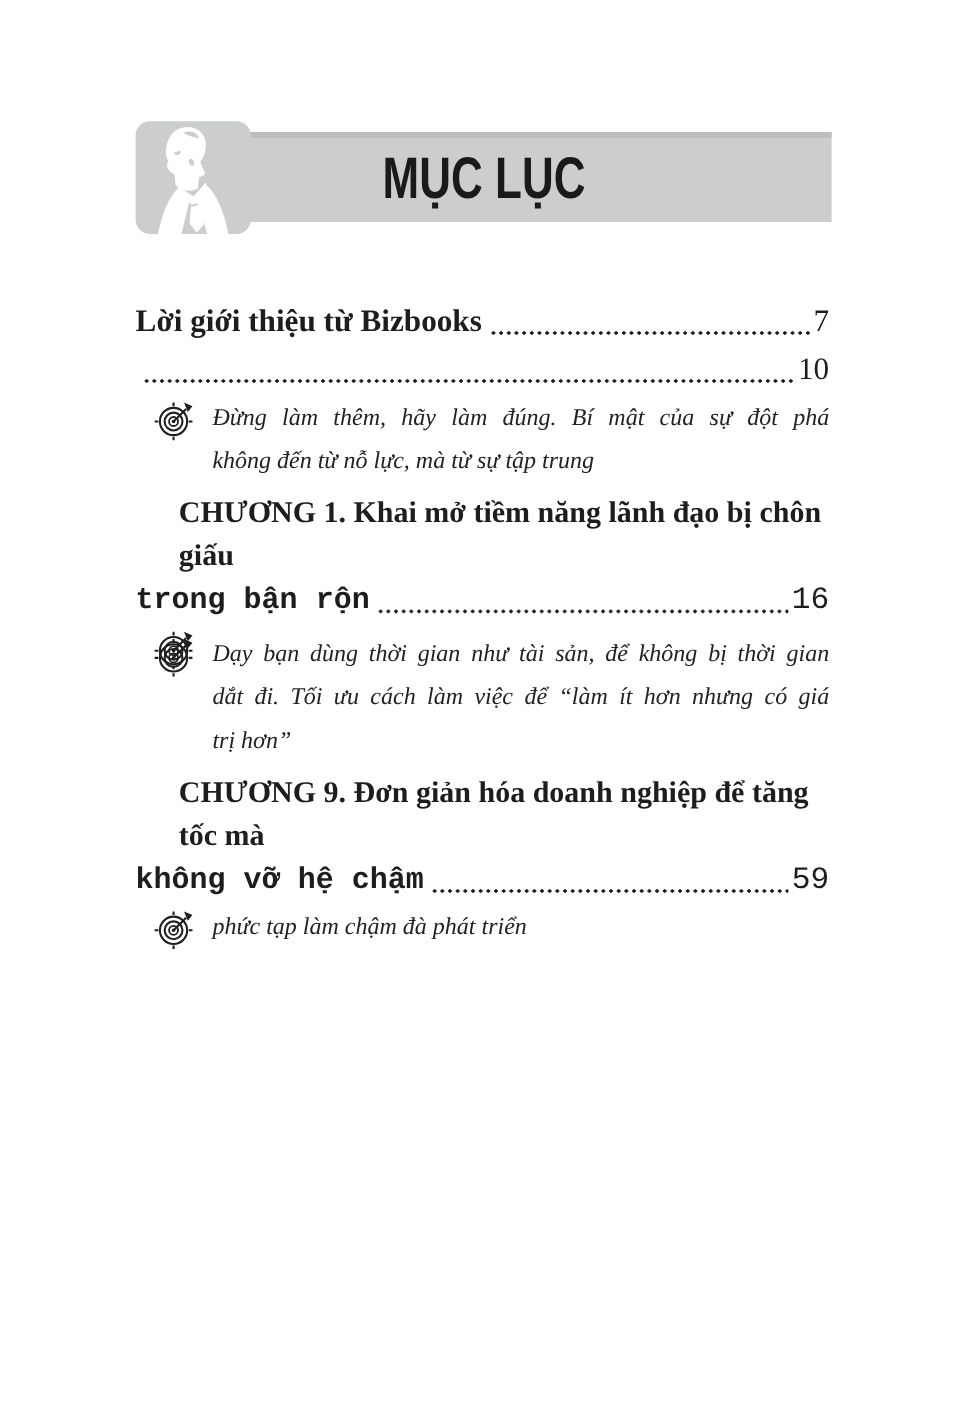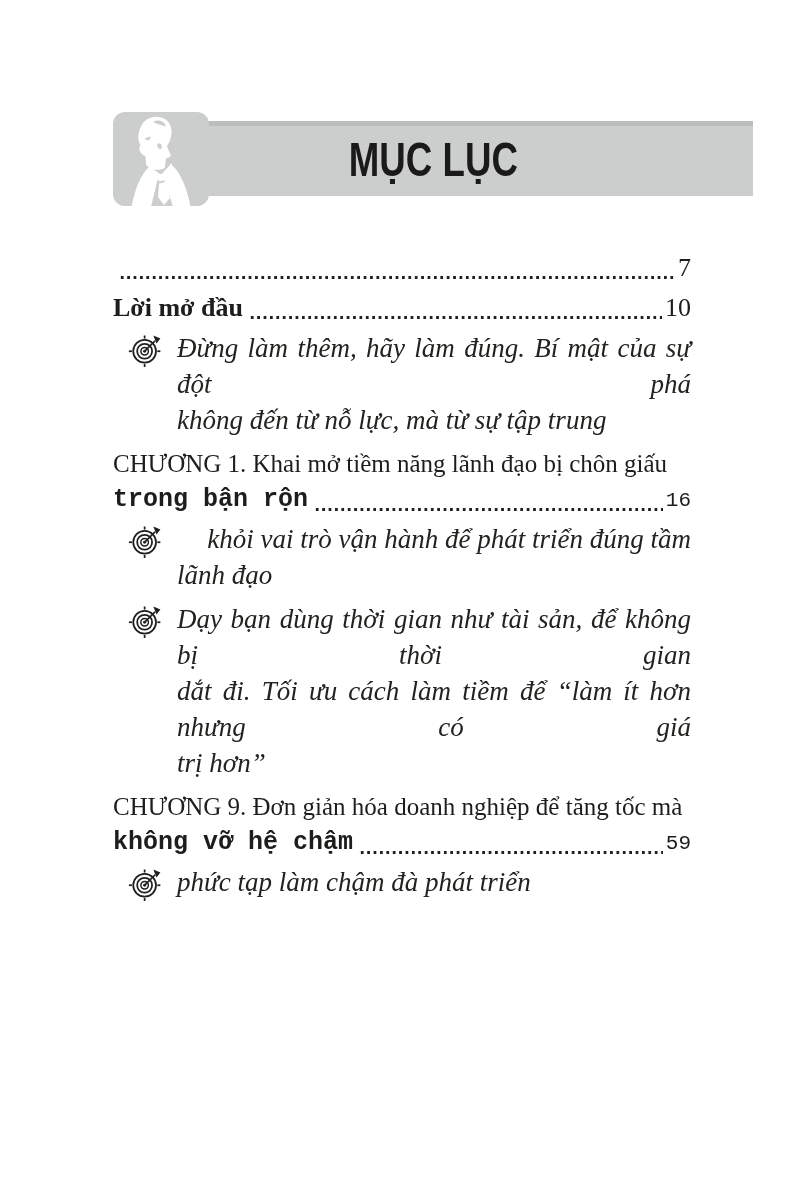--- a/index.html
+++ b/index.html
@@ -1,40 +1,40 @@
 <!DOCTYPE html>
 <html><head>
 <meta charset="utf-8">
 <style>
   html,body{margin:0;padding:0;background:#ffffff;}
   body{width:806px;height:1185px;position:relative;font-family:"Liberation Serif",serif;color:#1d1d1b;overflow:hidden;}
 
   
-  .header{position:absolute;left:113px;top:112px;width:640px;height:94px;}
+  .header{position:absolute;left:113px;top:101px;width:580px;height:94px;}
   .banner{position:absolute;left:37px;top:9px;right:0;bottom:10px;background:#cccdcd;box-shadow:inset 0 5px 0 #bcbebe;}
   .badge{position:absolute;left:0;top:0;width:96px;height:94px;border-radius:12px;background:#cccdcd;overflow:hidden;}
   .title-wrap{position:absolute;left:0;right:0;top:9px;bottom:10px;display:flex;align-items:center;justify-content:center;}
   .page-title{font-family:"Liberation Sans",sans-serif;font-weight:700;font-size:47px;letter-spacing:0px;color:#1a1a1a;transform:scaleX(0.78) scaleY(1.04);margin:0;white-space:nowrap;}
 
   
   .content{position:absolute;left:113px;top:248px;width:578px;}
   .entry{display:flex;align-items:baseline;font-size:26px;line-height:40px;}
   .entry .t{font-weight:bold;white-space:nowrap;}
   .dots{flex:1 1 auto;align-self:flex-end;height:3px;margin:0 3px 9px 6px;
         background-image:radial-gradient(circle 1.5px,#1f1f1f 97%,transparent);
         background-size:6.4px 3px;background-repeat:repeat-x;}
   .pg{font-weight:normal;font-size:26px;white-space:nowrap;}
 
   .chapter{margin-top:8px;font-size:25px;line-height:36px;}
-  .chapter .l1{font-weight:normal;}
+  .chapter .l1{font-weight:bold;margin-left:36px;}
   .chapter .entry{font-size:25px;line-height:36px;font-family:Liberation Mono, monospace;}
   .chapter .dots{margin-bottom:8px;}
-  .chapter .pg{font-size:21px;}
+  .chapter .pg{font-size:26px;}
 
-  .note{position:relative;margin:2px 0 8px;padding-left:64px;font-style:italic;font-size:27px;line-height:36px;color:#23221f;}
+  .note{position:relative;margin:2px 0 8px;padding-left:64px;font-style:italic;font-size:20px;line-height:36px;color:#23221f;}
   .note .ln{text-align:justify;text-align-last:justify;}
   .note .ln:last-child{text-align:right;text-align-last:left;}
   .target{position:absolute;left:15px;top:2px;width:35px;height:35px;}
 </style>
 </head>
 <body>
 
 <div class="header">
   <div class="banner"></div>
   <div class="badge">
@@ -52,26 +52,26 @@
     </svg>
   </div>
   <div class="title-wrap">
     <h1 class="page-title">MỤC LỤC</h1>
   </div>
 </div>
 
 <main class="content">
 
   <div class="entry">
+    <span class="t">Lời giới thiệu từ Bizbooks</span>
     <span class="dots"></span>
     <span class="pg">7</span>
   </div>
 
   <div class="entry">
-    <span class="t">Lời mở đầu</span>
     <span class="dots"></span>
     <span class="pg">10</span>
   </div>
 
   <div class="note">
     <svg class="target" viewBox="0 0 40 40" aria-hidden="true">
       <g stroke="#1f1f1f" stroke-width="2" fill="none">
         <circle cx="19" cy="22" r="13"></circle>
           <circle cx="19" cy="22" r="8.5"></circle>
           <circle cx="19" cy="22" r="4.3" stroke-width="1.7"></circle>
@@ -104,40 +104,39 @@
           <circle cx="19" cy="22" r="4.3" stroke-width="1.7"></circle>
         <line x1="1" y1="22" x2="4.5" y2="22"></line>
           <line x1="33.5" y1="22" x2="37" y2="22"></line>
         <line x1="19" y1="36.5" x2="19" y2="40"></line>
           <line x1="19" y1="4" x2="19" y2="7.5"></line>
         <line x1="20" y1="21" x2="31" y2="10"></line>
       </g>
       <circle cx="19" cy="22" r="1.7" fill="#1f1f1f"></circle>
       <path d="M29 4 L37 7.5 L32.5 13 Z" fill="#1f1f1f"></path>
     </svg>
-    <div class="ln">khỏi vai trò vận hành để phát triển đúng tầm lãnh đạo</div>
   </div>
 
   <div class="note">
     <svg class="target" viewBox="0 0 40 40" aria-hidden="true">
       <g stroke="#1f1f1f" stroke-width="2" fill="none">
         <circle cx="19" cy="22" r="13"></circle>
           <circle cx="19" cy="22" r="8.5"></circle>
           <circle cx="19" cy="22" r="4.3" stroke-width="1.7"></circle>
         <line x1="1" y1="22" x2="4.5" y2="22"></line>
           <line x1="33.5" y1="22" x2="37" y2="22"></line>
         <line x1="19" y1="36.5" x2="19" y2="40"></line>
           <line x1="19" y1="4" x2="19" y2="7.5"></line>
         <line x1="20" y1="21" x2="31" y2="10"></line>
       </g>
       <circle cx="19" cy="22" r="1.7" fill="#1f1f1f"></circle>
       <path d="M29 4 L37 7.5 L32.5 13 Z" fill="#1f1f1f"></path>
     </svg>
     <div class="ln">Dạy bạn dùng thời gian như tài sản, để không bị thời gian</div>
-    <div class="ln">dắt đi. Tối ưu cách làm tiềm để “làm ít hơn nhưng có giá</div>
+    <div class="ln">dắt đi. Tối ưu cách làm việc để “làm ít hơn nhưng có giá</div>
     <div class="ln">trị hơn”</div>
   </div>
 
   <div class="chapter">
     <div class="l1">CHƯƠNG 9. Đơn giản hóa doanh nghiệp để tăng tốc mà</div>
     <div class="entry">
       <span class="t">không vỡ hệ chậm</span>
       <span class="dots"></span>
       <span class="pg">59</span>
     </div>

